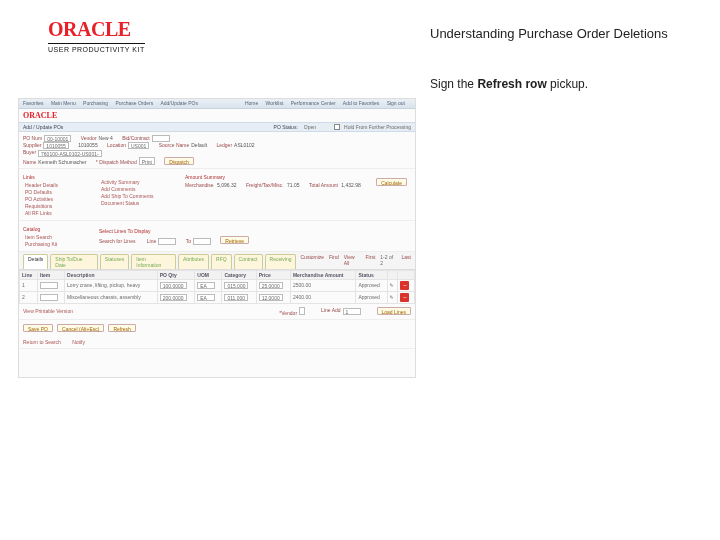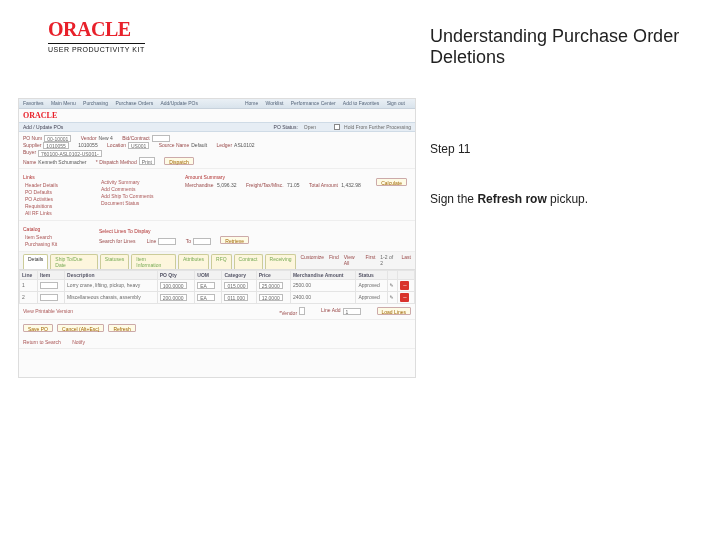--- a/index.html
+++ b/index.html
@@ -2,21 +2,21 @@
 <html><head>
 <meta charset="utf-8">
 <style>
   * { box-sizing: border-box; margin: 0; padding: 0; }
   html, body { width: 720px; height: 540px; font-family: Arial, Helvetica, sans-serif; background: #fff; color: #222; }
   .page { position: relative; width: 620px; height: 540px; }
   .logo-block { position: absolute; top: 18px; left: 48px; }
   .logo-text { font-family: "Times New Roman", serif; font-size: 20px; font-weight: bold; color: #e8202a; letter-spacing: -0.5px; }
   .logo-sub { font-size: 7px; letter-spacing: 0.5px; color: #111; border-top: 1px solid #111; padding-top: 2px; margin-top: 2px; }
   .right-col { position: absolute; top: 26px; left: 430px; width: 265px; }
-  .title { font-size: 18px; font-weight: 400; color: #222; }
+  .title { font-size: 13px; font-weight: 400; color: #222; }
   .step { font-size: 12px; margin-top: 74px; }
   .instr { font-size: 12px; margin-top: 36px; }
   .instr b { font-weight: bold; }
   .shot { position: absolute; top: 98px; left: 18px; width: 398px; height: 280px; border: 1px solid #ddd; background: #fbfbfb; font-size: 5px; color: #6a6a6a; overflow: hidden; }
   .shot .hdr { height: 10px; background: linear-gradient(#eaf0f5,#d9e3ec); border-bottom: 1px solid #c8d2dc; display:flex; justify-content: space-between; padding: 1px 4px; font-size: 5px; color: #55657a; }
   .shot .hdr span { margin-right: 6px; }
   .shot .brand { font-family: "Times New Roman", serif; font-size: 8px; font-weight: bold; color: #e8202a; padding: 2px 4px; }
   .shot .bluebar { height: 10px; background: #e6edf4; border-top:1px solid #cfdbe6; border-bottom:1px solid #cfdbe6; display:flex; align-items:center; padding:0 4px; }
   .shot .bluebar .lbl { color:#445; margin-right:6px; }
   .shot .bluebar .chk { width:6px; height:6px; border:1px solid #888; background:#fff; margin-left:18px; margin-right:4px; }
@@ -44,21 +44,20 @@
 <body>
 <div class="page">
 
   <div class="logo-block">
     <div class="logo-text">ORACLE</div>
     <div class="logo-sub">USER PRODUCTIVITY KIT</div>
   </div>
 
   <div class="right-col">
     <div class="title">Understanding Purchase Order Deletions</div>
-    <div class="step">Step 11</div>
     <div class="instr">
       <span>Sign the </span><b>Refresh row</b><span> pickup.</span>
     </div>
   </div>
 
   <div class="shot">
 
     <div class="hdr">
       <div>
         <span>Favorites</span>

